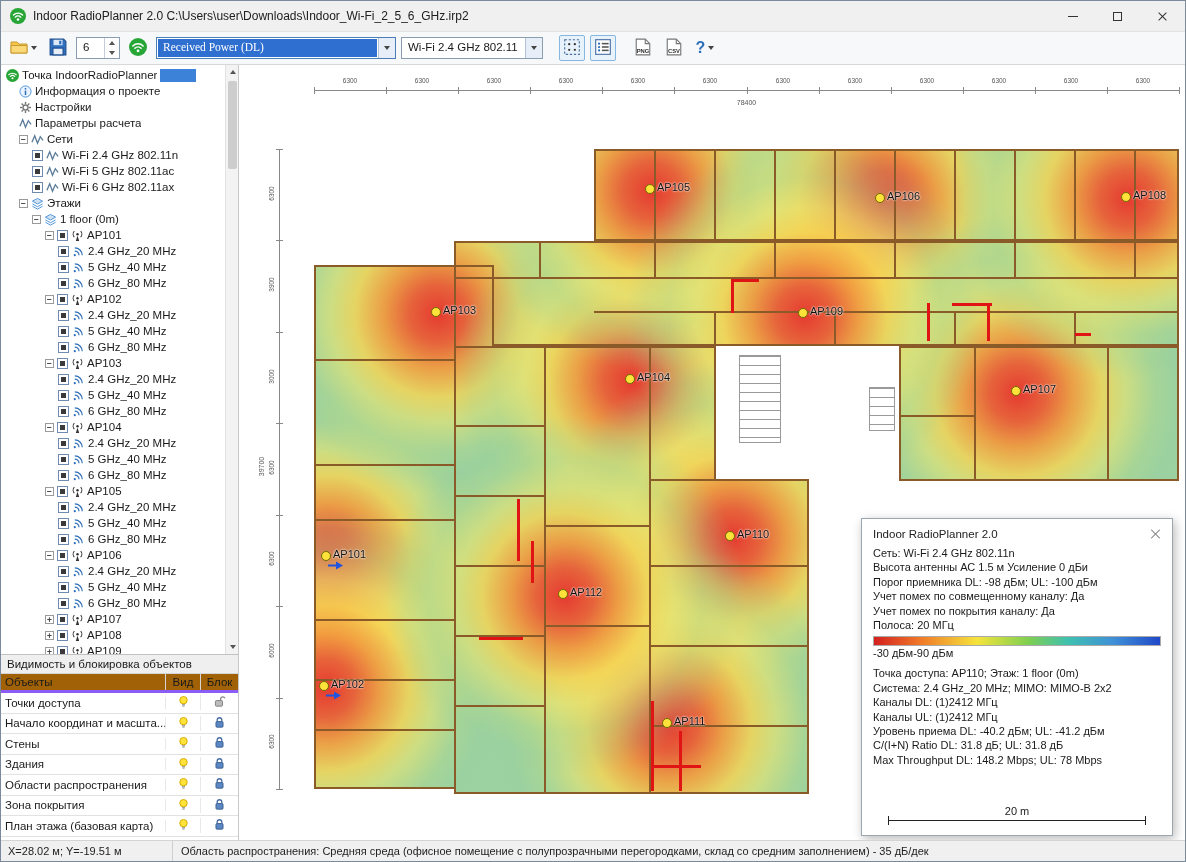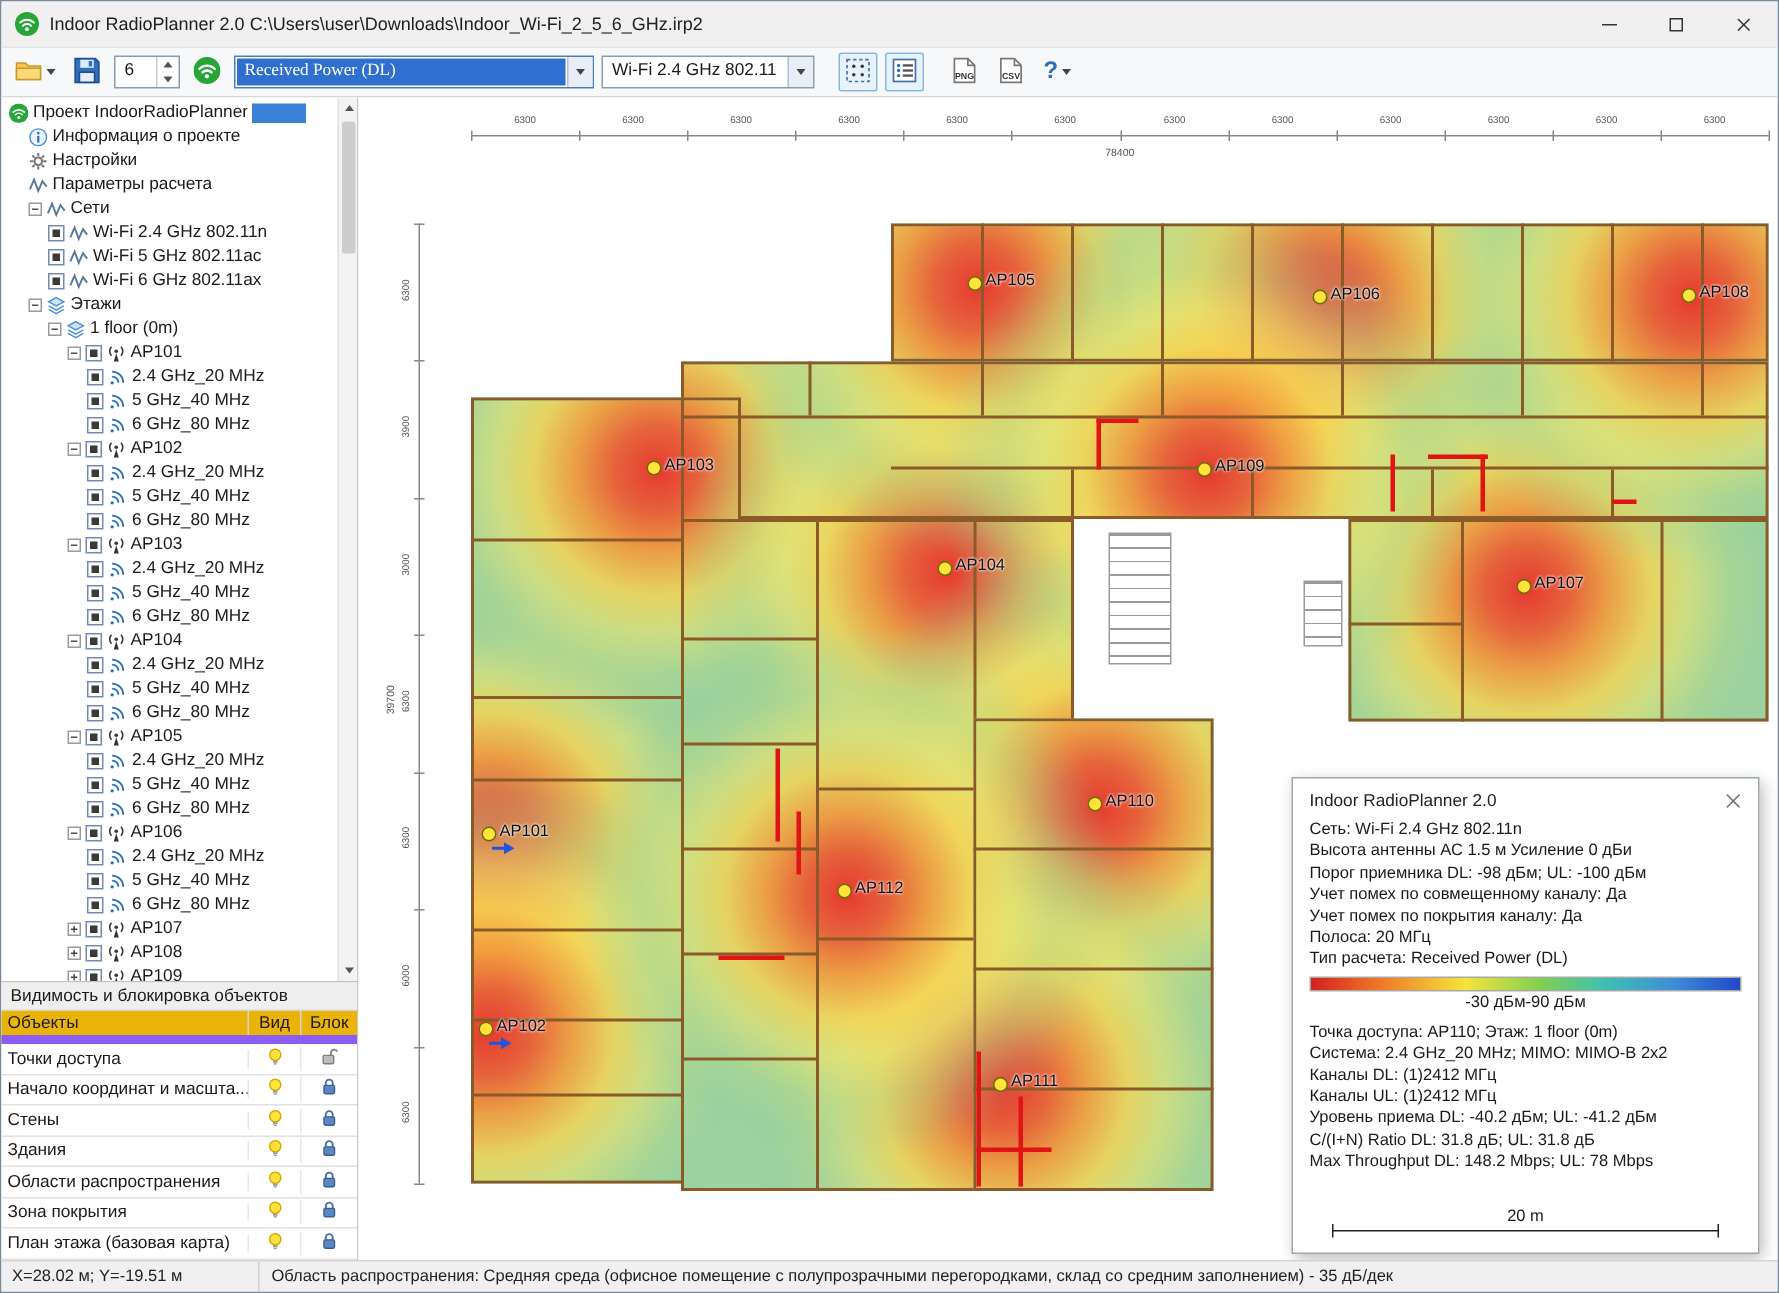--- a/index.html
+++ b/index.html
@@ -55,21 +55,21 @@
   .ticon svg { width:13px; height:13px; display:block; }
   .tlabel { overflow:hidden; }
   .selblock { width:36px; height:13px; background:#3b82d8; margin-left:3px; flex:none; }
   .tree-scroll { position:absolute; right:0; top:0; width:13px; height:100%; background:#f3f3f3; border-left:1px solid #e2e2e2; }
   .sc-arr { position:absolute; left:0; width:13px; height:14px; display:flex; align-items:center; justify-content:center; }
   .sc-thumb { position:absolute; left:2px; top:16px; width:9px; height:88px; background:#cdcdcd; border-radius:2px; }
 
   
   .vis-panel { height:186px; border-top:1px solid #c2c2c2; font-size:11.5px; display:flex; flex-direction:column; }
   .vis-title { background:#efefef; padding:3px 6px; border-bottom:1px solid #d5d5d5; }
-  .vis-head { display:flex; background:#eab308; border-bottom:6px solid #8b5cf6; }
+  .vis-head { display:flex; background:#a16207; border-bottom:3px solid #8b5cf6; }
   .vis-head div { padding:2px 4px; }
   .vh-obj { flex:1; border-right:1px solid #d5d5d5; }
   .vh-vid { width:35px; text-align:center; border-right:1px solid #d5d5d5; }
   .vh-blk { width:37px; text-align:center; }
   .vis-row { display:flex; border-bottom:1px solid #e2e2e2; align-items:center; height:20.5px; }
   .vr-label { flex:1; padding:0 4px; white-space:nowrap; overflow:hidden; border-right:1px solid #e8e8e8; }
   .vr-cell { width:35px; display:flex; align-items:center; justify-content:center; border-right:1px solid #e8e8e8; }
   .vr-cell.last { width:37px; border-right:none; }
   .vr-cell svg { width:13px; height:13px; }
 
@@ -99,21 +99,21 @@
   
   .popup { position:absolute; left:622px; top:453px; width:312px; height:318px; background:#fff; border:1px solid #9aa7b0; box-shadow:2px 3px 10px rgba(0,0,0,.28); z-index:10; font-size:11px; }
   .popup-head { display:flex; align-items:center; padding:7px 8px 4px 11px; }
   .popup-title { flex:1; font-size:11.5px; color:#222; }
   .popup-close { width:16px; height:16px; position:relative; }
   .popup-close::before,.popup-close::after { content:""; position:absolute; left:7px; top:2px; width:1px; height:12px; background:#777; }
   .popup-close::before { transform:rotate(45deg); } .popup-close::after { transform:rotate(-45deg); }
   .pline { padding:0 11px; line-height:14.4px; white-space:nowrap; }
   .legend-bar { margin:4px 11px 1px 11px; height:10px; border:1px solid #aaa;
     background:linear-gradient(90deg,#d42020 0%,#f07828 16%,#f5e43c 36%,#7ecf50 54%,#3fc0b0 68%,#3f8fd8 84%,#2048c8 100%); }
-  .legend-labels { display:flex; justify-content:center; padding:0 11px; line-height:13px; margin-bottom:6px; }
+  .legend-labels { display:flex; justify-content:flex-start; padding:0 11px; line-height:13px; margin-bottom:6px; }
   .scalebar { position:absolute; left:26px; right:26px; bottom:10px; height:20px; }
   .scale-line { position:absolute; left:0; right:0; bottom:4px; height:1px; background:#222; }
   .scale-line::before,.scale-line::after { content:""; position:absolute; top:-4px; width:1px; height:9px; background:#222; }
   .scale-line::before { left:0; } .scale-line::after { right:0; }
   .scale-label { position:absolute; left:0; right:0; bottom:8px; text-align:center; font-size:11px; }
 
   
   .statusbar { height:21px; flex:none; background:#f0f0f0; border-top:1px solid #d4d4d4; display:flex; align-items:center; font-size:11px; color:#222; }
   .sb-coords { width:172px; flex:none; padding-left:7px; border-right:1px solid #cfcfcf; height:100%; display:flex; align-items:center; white-space:nowrap; }
   .sb-msg { padding-left:8px; white-space:nowrap; overflow:hidden; }
@@ -239,21 +239,21 @@
 
       <div class="trow" style="padding-left: 3px;">
             <span class="ticon">
               <svg viewBox="0 0 14 14">
                 <circle cx="7" cy="7" r="7" fill="#27a537"></circle>
                 <path d="M3 6.2a5.6 5.6 0 0 1 8 0" fill="none" stroke="#fff" stroke-width="1.2" stroke-linecap="round"></path>
                 <path d="M4.6 8a3.4 3.4 0 0 1 4.8 0" fill="none" stroke="#fff" stroke-width="1.2" stroke-linecap="round"></path>
                 <circle cx="7" cy="10" r="1.1" fill="#fff"></circle>
               </svg>
             </span>
-            <span class="tlabel">Проект IndoorRadioPlanner</span>
+            <span class="tlabel">Точка IndoorRadioPlanner</span>
             <span class="selblock"></span>
           </div>
           <div class="trow" style="padding-left: 16px;">
             <span class="ticon">
               <svg viewBox="0 0 14 14">
                 <circle cx="7" cy="7" r="6" fill="#eaf3ff" stroke="#4a90d9"></circle>
                 <rect x="6.2" y="6" width="1.6" height="4.8" fill="#2e6fba"></rect>
                 <rect x="6.2" y="3.2" width="1.6" height="1.7" fill="#2e6fba"></rect>
               </svg>
             </span>
@@ -989,21 +989,20 @@
           <span class="popup-title">Indoor RadioPlanner 2.0</span>
           <span class="popup-close"></span>
         </div>
         <div id="plines1">
             <div class="pline">Сеть: Wi-Fi 2.4 GHz 802.11n</div>
             <div class="pline">Высота антенны АС 1.5 м  Усиление 0 дБи</div>
             <div class="pline">Порог приемника DL: -98 дБм; UL: -100 дБм</div>
             <div class="pline">Учет помех по совмещенному каналу: Да</div>
             <div class="pline">Учет помех по покрытия каналу: Да</div>
             <div class="pline">Полоса: 20 МГц</div>
-            <div class="pline">Тип расчета: Received Power (DL)</div>
           </div>
         <div class="legend-bar"></div>
         <div class="legend-labels">
           <span>-30 дБм</span>
           <span>-90 дБм</span>
         </div>
         <div id="plines2">
             <div class="pline">Точка доступа: AP110; Этаж: 1 floor (0m)</div>
             <div class="pline">Система: 2.4 GHz_20 MHz; MIMO: MIMO-B 2x2</div>
             <div class="pline">Каналы DL: (1)2412  МГц</div>

